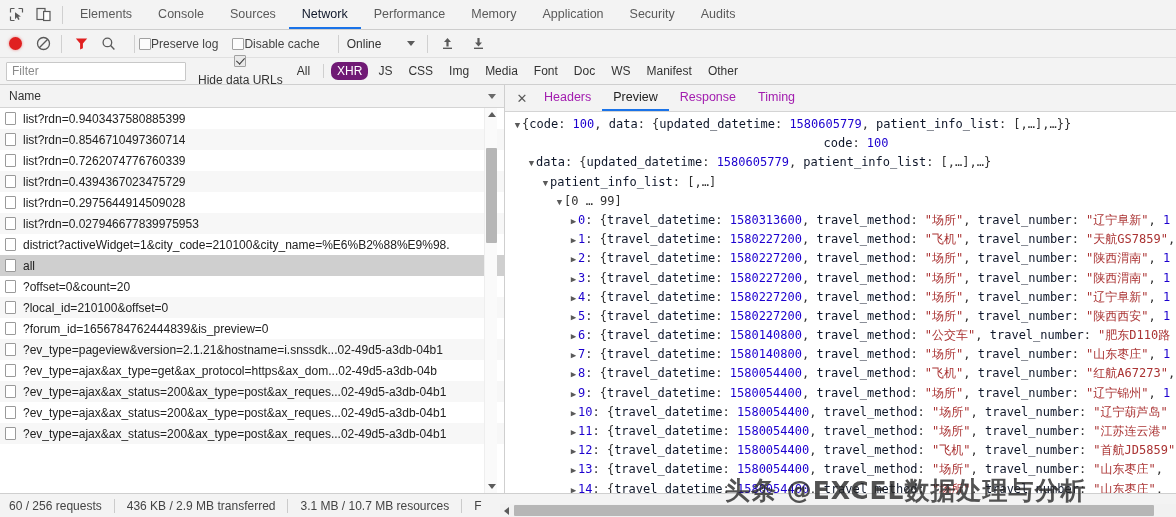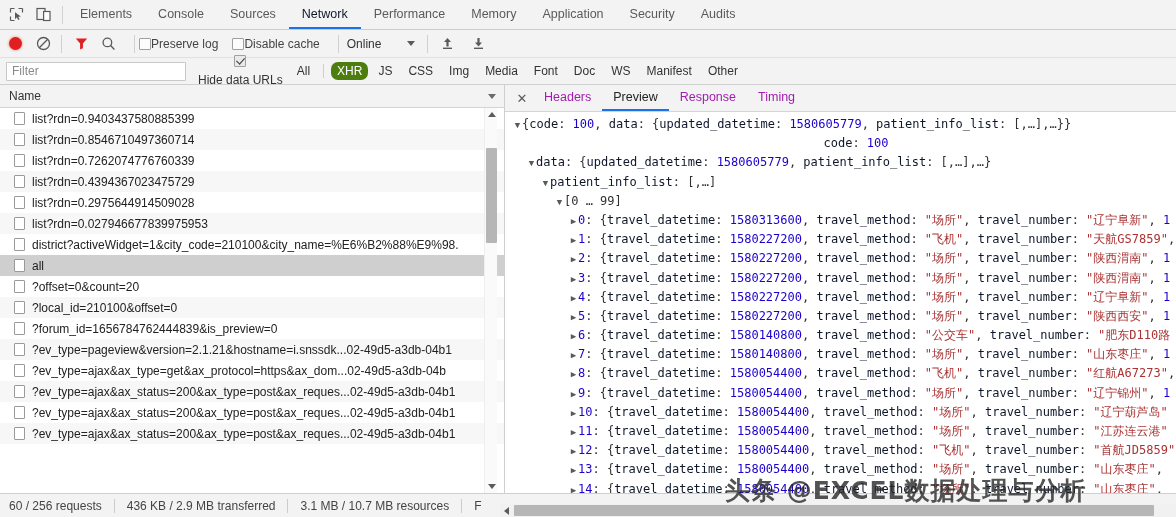--- a/index.html
+++ b/index.html
@@ -136,21 +136,21 @@
     cursor: pointer;
     flex-direction: column;
   }
   .types { display: flex; align-items: center; font-size: 12px; color: #333; }
   .type-pill {
     padding: 2px 6px; margin: 0 2px;
     border-radius: 7px;
     cursor: pointer;
     white-space: nowrap;
   }
-  .type-pill.active { background: #4d7c0f; color: #fff; }
+  .type-pill.active { background: #701a75; color: #fff; }
   .type-sep { width: 1px; height: 14px; background: #cfcfcf; margin: 0 5px; }
 
   
   .body {
     flex: 1;
     display: flex;
     min-height: 0;
     position: relative;
   }
   .left-pane {
@@ -178,21 +178,21 @@
     flex: 1;
     overflow: hidden;
     position: relative;
     background: #fff;
   }
   .req-row {
     height: 21px;
     display: flex; align-items: center;
     font-size: 12px;
     color: #222;
-    padding-left: 14px;
+    padding-left: 5px;
     white-space: nowrap;
     overflow: hidden;
     cursor: pointer;
   }
   .req-row.odd { background: #f7f7f7; }
   .req-row.selected { background: #cfcfcf; }
   .doc-ico {
     width: 11px; height: 13px;
     border: 1px solid #9a9a9a;
     background: #fff;

